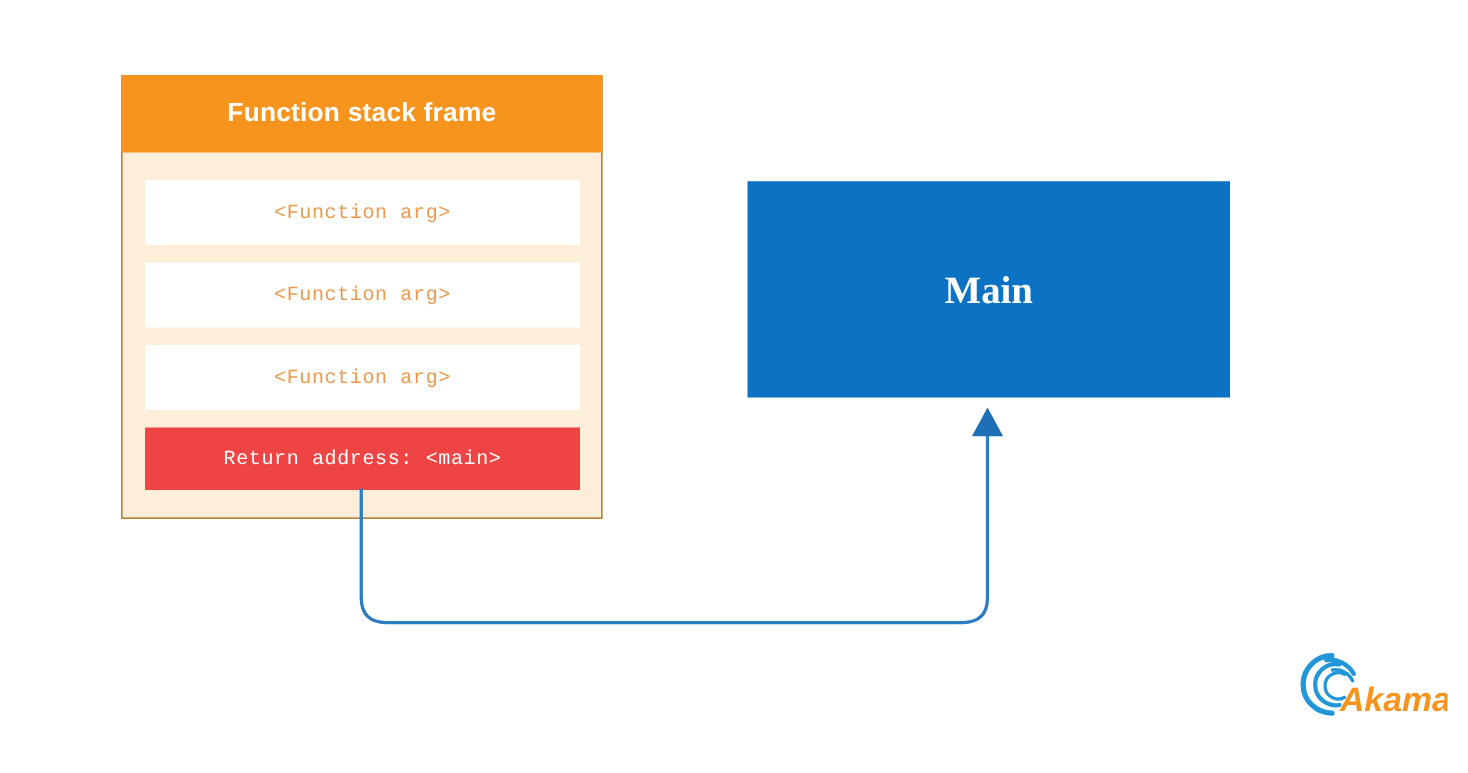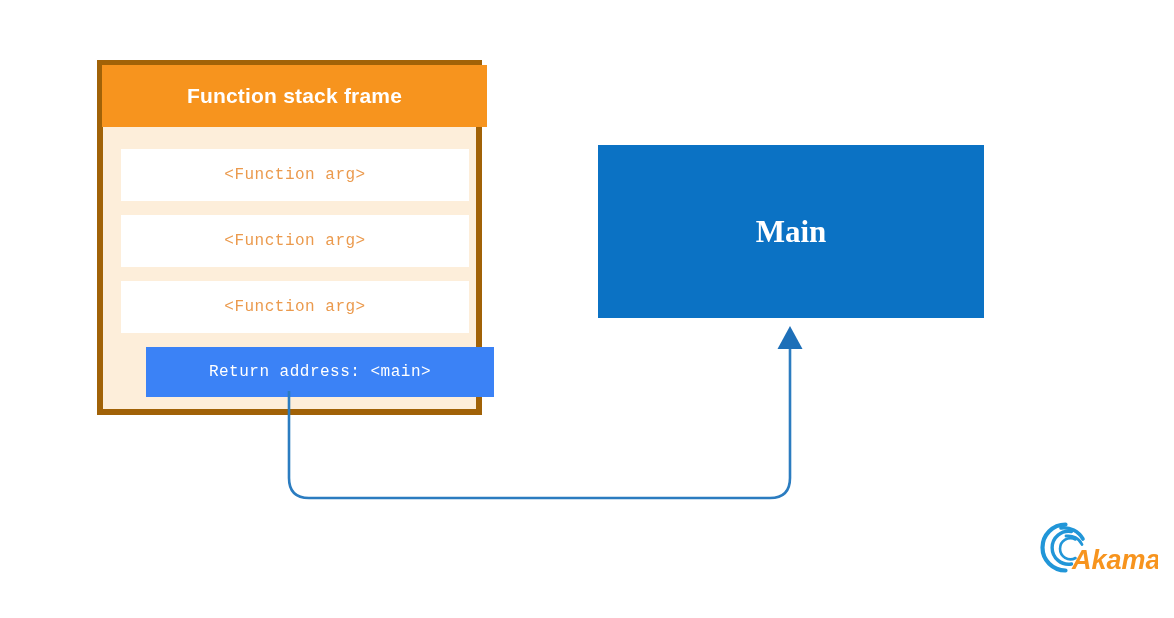--- a/index.html
+++ b/index.html
@@ -21,21 +21,21 @@
 
   
   #stack-frame {
     position: absolute;
     left: 97px;
     top: 60px;
     width: 385px;
     height: 355px;
     box-sizing: border-box;
     background: #fdeeda;
-    border: 6px solid #a16207;
+    border: 1px solid #a16207;
   }
   #stack-frame-header {
     position: absolute;
     left: -1px;
     top: -1px;
     width: 385px;
     height: 62px;
     background: #f7941e;
     display: flex;
     align-items: center;
@@ -67,24 +67,23 @@
   .frame-row.arg {
     background: #ffffff;
   }
   .frame-row.arg .row-text {
     color: #eb9a4d;
     font-size: 16px;
     font-family: "Liberation Mono", monospace;
     letter-spacing: 0.5px;
   }
   .frame-row.return {
-    background: #3b82f6;
+    background: #ef4444;
     height: 50px;
     margin-bottom: 0;
-    margin-left: 25px;
   }
   .frame-row.return .row-text {
     color: #ffffff;
     font-size: 16px;
     font-family: "Liberation Mono", monospace;
     letter-spacing: 0.5px;
   }
 
   
   #main-box {

